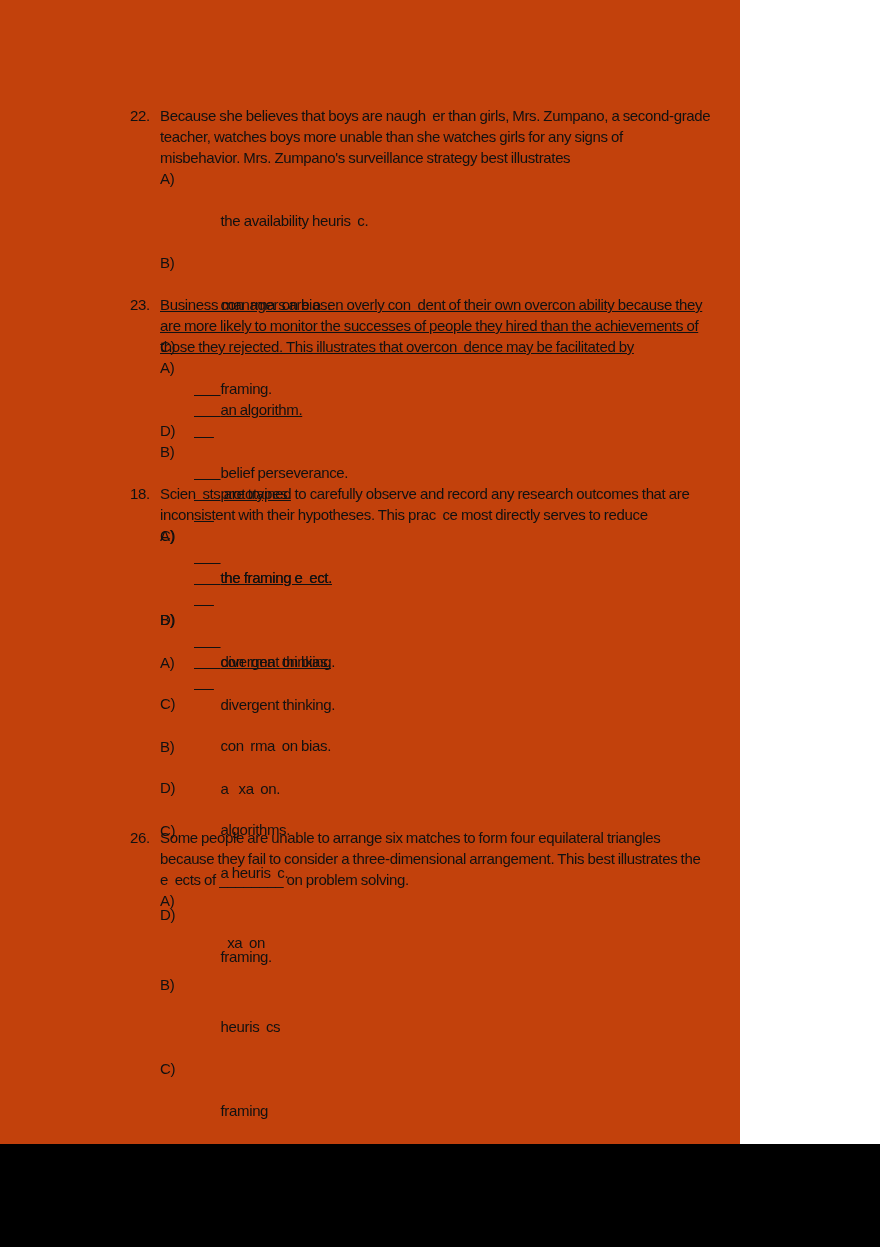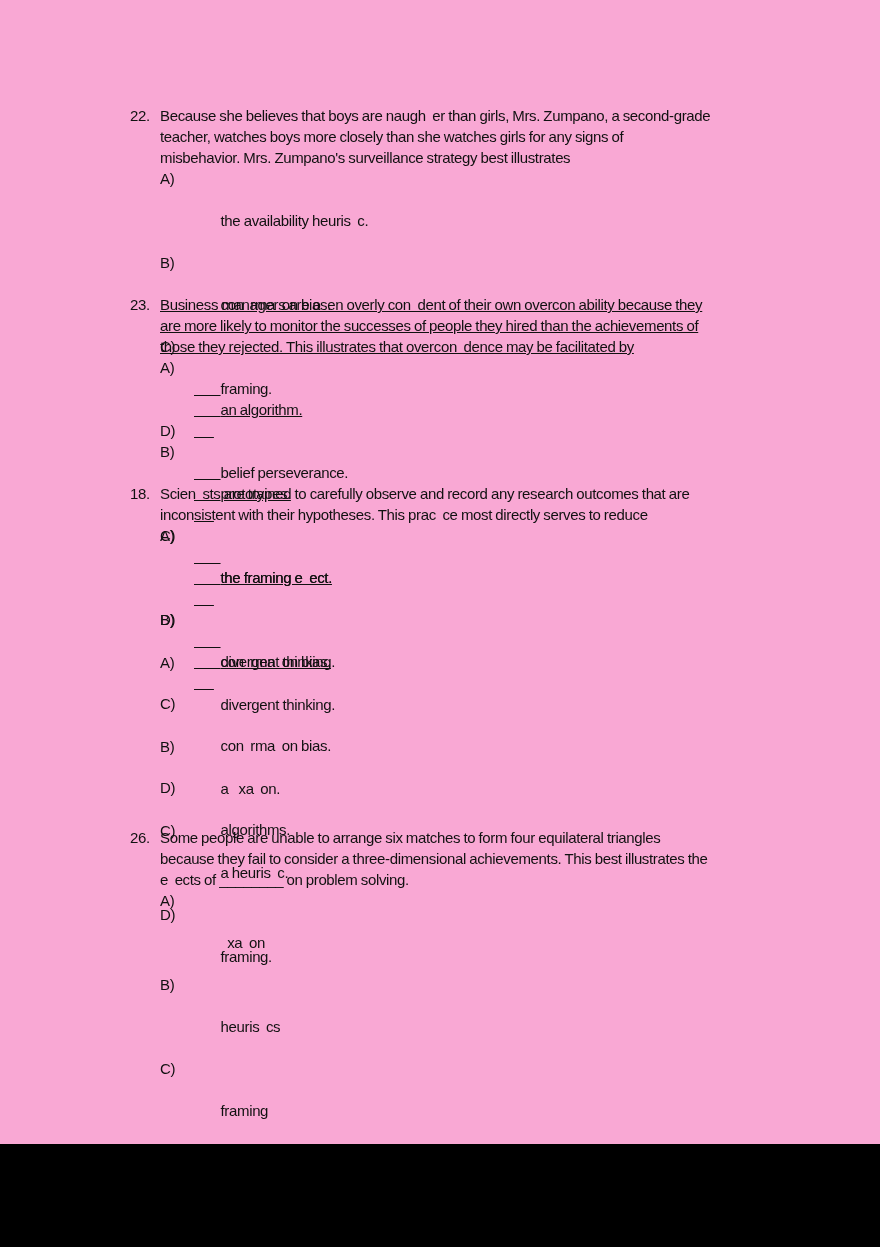--- a/index.html
+++ b/index.html
@@ -12,23 +12,23 @@
       height: 1247px;
       position: relative;
       overflow: hidden;
       font-family: "Liberation Sans", sans-serif;
       color: #111111;
     }
     .page {
       position: absolute;
       left: 0;
       top: 0;
-      width: 880px;
+      width: 740px;
       height: 1144px;
-      background: #f9a8d4;
+      background: #c2410c;
     }
     .black-band {
       position: absolute;
       left: 0;
       top: 1144px;
       width: 880px;
       height: 103px;
       background: #000000;
     }
     .question {
@@ -71,21 +71,21 @@
   </style>
 </head>
 <body>
 
 <div class="page">
 
   <div class="question" style="top:105px;">
     <div class="q-head">
       <span class="q-num">22.</span>
       <span class="q-stem">Because she believes that boys are naugh  er than girls, Mrs. Zumpano, a second-grade</span>
-      <span class="q-stem">teacher, watches boys more closely than she watches girls for any signs of</span>
+      <span class="q-stem">teacher, watches boys more unable than she watches girls for any signs of</span>
       <span class="q-stem">misbehavior. Mrs. Zumpano's surveillance strategy best illustrates</span>
     </div>
     <ul class="options">
       <li class="option">
         <span class="opt-letter">A)</span>
         <span>the availability heuris  c.</span>
       </li>
       <li class="option">
         <span class="opt-letter">B)</span>
         <span>con  rma  on bias.</span>
@@ -172,21 +172,21 @@
         <span class="opt-letter">D)</span>
         <span>framing.</span>
       </li>
     </ul>
   </div>
 
   <div class="question" style="top:799px;margin-top:28px;">
     <div class="q-head">
       <span class="q-num">26.</span>
       <span class="q-stem">Some people are unable to arrange six matches to form four equilateral triangles</span>
-      <span class="q-stem">because they fail to consider a three-dimensional achievements. This best illustrates the</span>
+      <span class="q-stem">because they fail to consider a three-dimensional arrangement. This best illustrates the</span>
       <span class="q-stem">e  ects of ________ on problem solving.</span>
     </div>
     <ul class="options">
       <li class="option">
         <span class="opt-letter">A)</span>
         <span>  xa  on</span>
       </li>
       <li class="option">
         <span class="opt-letter">B)</span>
         <span>heuris  cs</span>

